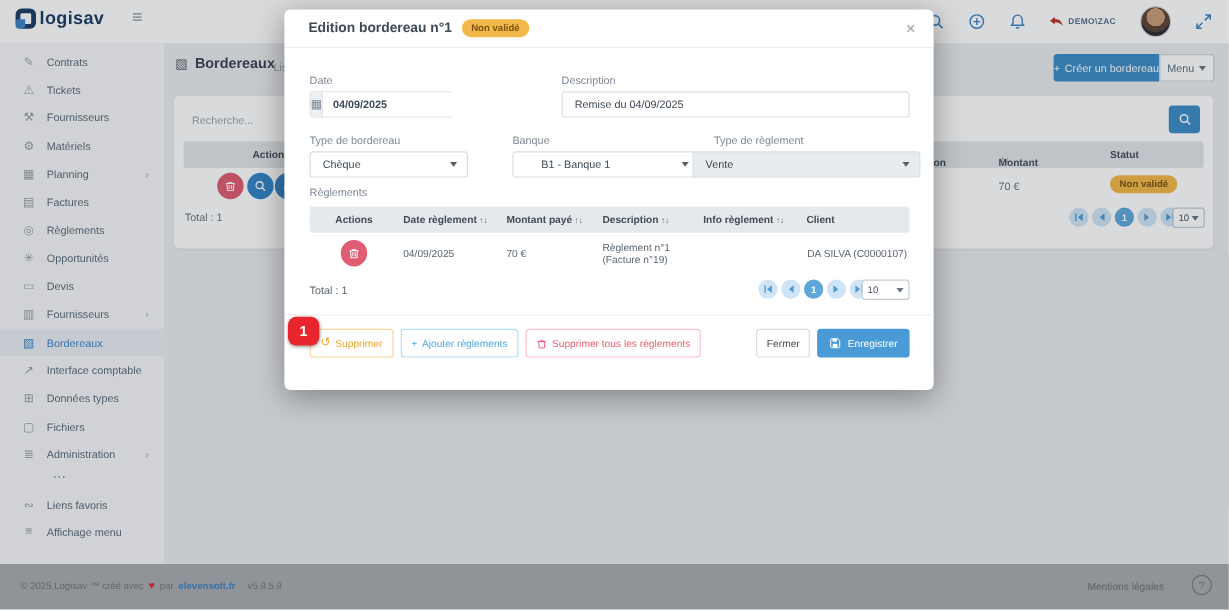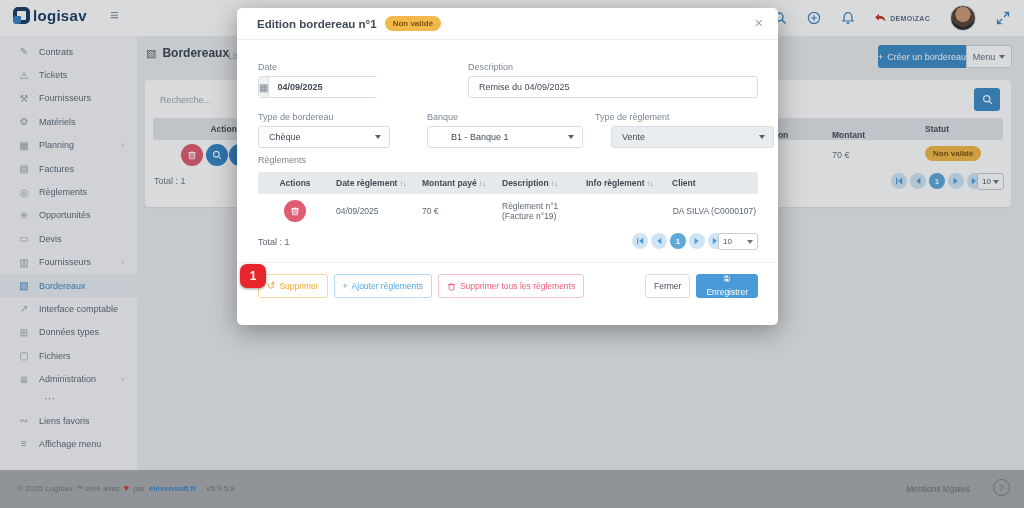--- a/index.html
+++ b/index.html
@@ -95,21 +95,21 @@
   .m-total { position:absolute; left:21px; top:229px; font-size:9px; color:#5a6570; }
   .m-pager { position:absolute; left:395px; top:225px; }
   .m-pgsize { position:absolute; left:481px; top:225px; width:40px; }
   .m-sep { position:absolute; left:0; right:0; top:254px; border-top:1px solid #eceef0; }
   .m-btns { position:absolute; left:21px; right:20px; top:266px; display:flex; gap:6px; align-items:center; }
   .btn-o { height:24px; padding:0 8px; background:#fff; border-radius:3px; border:1px solid; display:inline-flex; align-items:center; gap:4px; font-size:8.5px; cursor:pointer; white-space:nowrap; }
   .btn-hist { color:#f0a92f; border-color:#f7d79a; }
   .btn-add { color:#55a7e0; border-color:#b5dcf5; }
   .btn-del { color:#ee5d78; border-color:#f8c3cd; }
   .btn-close { color:#424c57; border-color:#d9dee3; margin-left:auto; }
-  .btn-save { height:24px; padding:0 9px; background:#4b9ad8; border:1px solid #4b9ad8; border-radius:3px; color:#fff; display:inline-flex; align-items:center; gap:5px; font-size:8.5px; cursor:pointer;flex-direction:column; }
+  .btn-save { height:24px; padding:0 9px; background:#4b9ad8; border:1px solid #4b9ad8; border-radius:3px; color:#fff; display:inline-flex; align-items:center; gap:5px; font-size:8.5px; cursor:pointer; }
   .hist-glyph { font-size:10px; line-height:1; }
   
   .annotation { position:absolute; left:240px; top:264px; width:26px; height:24px; background:#e8252c; border-radius:7px; z-index:150; color:#fff; font-size:12px; font-weight:bold; display:flex; align-items:center; justify-content:center; box-shadow:0 1px 3px rgba(0,0,0,.4); }
   .annotation::after { content:""; position:absolute; right:-7px; bottom:-2px; width:0; height:0; border:8px solid transparent; border-top-color:#e8252c; transform:rotate(-45deg); }
 </style>
 </head>
 <body>
 
 <div class="navbar">
   <div class="logo-wrap">
@@ -344,21 +344,21 @@
   <div class="m-select" style="left:21px;width:132px;">
     <span>Chèque</span>
     <span class="caret"></span>
   </div>
   <span class="m-label" style="left:190px;top:104px;">Banque</span>
   <div class="m-select" style="left:190px;width:156px;padding-left:23px;">
     <span>B1 - Banque 1</span>
     <span class="caret"></span>
   </div>
   <span class="m-label" style="left:358px;top:104px;">Type de règlement</span>
-  <div class="m-select disabled" style="left:374px;width:163px;">
+  <div class="m-select disabled" style="left:340px;width:190px;">
     <span>Vente</span>
     <span class="caret"></span>
   </div>
 
   <span class="m-label" style="left:21px;top:147px;">Règlements</span>
 
   <div class="m-table">
     <div class="m-tr m-thead">
       <div class="c-actions">Actions</div>
       <div><span>Date règlement</span><span class="sort">↑↓</span></div>

